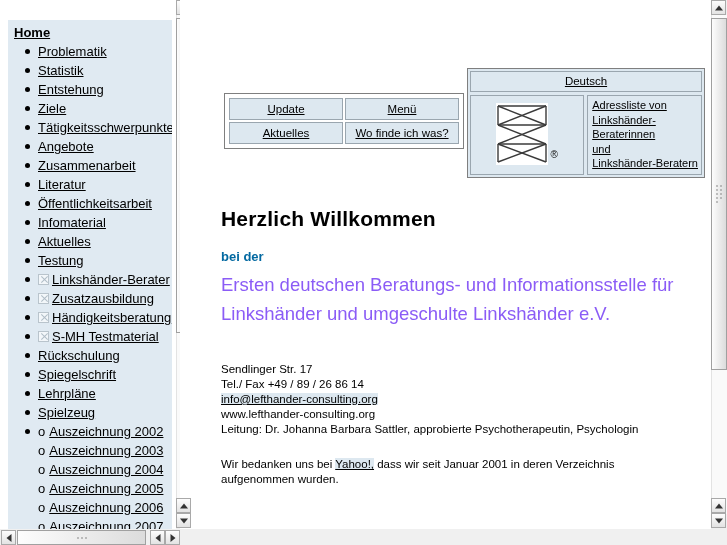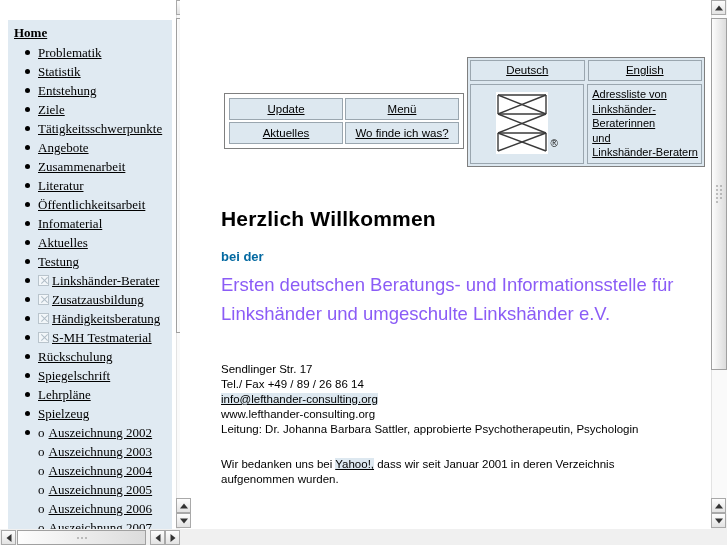--- a/index.html
+++ b/index.html
@@ -15,21 +15,20 @@
     background: #ffffff;
   }
 
   
   #sidebar-frame {
     position: absolute;
     left: 0; top: 0;
     width: 184px; height: 529px;
     background: #ffffff;
     overflow: hidden;
-    font-family: Liberation Serif, serif;
   }
   #sidebar-inner {
     position: absolute;
     left: 8px; top: 20px;
     width: 164px;
     background: #e0eaf2;
     padding: 0 0 16px 0;
     min-height: 520px;
   }
   #sidebar-home {
@@ -111,21 +110,21 @@
     border: 1px solid #9aa6af;
     text-align: center;
     vertical-align: middle;
     font-size: 11.5px;
   }
   #nav-buttons td a { color:#000; text-decoration: underline; cursor:pointer; }
 
   
   #logo-box {
     position: absolute;
-    left: 287px; top: 57px;
+    left: 287px; top: 68px;
     width: 238px;
     border: 1px solid #7f7f7f;
     background: #dde8f0;
     padding: 2px;
     box-sizing: border-box;
   }
   #lang-row { display: flex; gap: 3px; }
   .lang-btn {
     flex: 1;
     background: #dde8f0;
@@ -327,23 +326,20 @@
           <td><a>Wo finde ich was?</a></td>
         </tr>
       </tbody>
         </table>
     </div>
 
     <div id="logo-box">
       <div id="lang-row">
         <div class="lang-btn">
           <a>Deutsch</a>
-        </div>
-        <div class="lang-btn">
-          <a>English</a>
         </div>
       </div>
       <div id="logo-row">
         <div id="logo-cell">
           <div id="logo-mark">
             <svg width="52" height="62" viewBox="0 0 52 62">
               <rect x="0" y="0" width="52" height="62" fill="#ffffff"></rect>
               <g stroke="#3a3a3a" stroke-width="1.4" fill="none">
                 <path d="M2,3 L50,3"></path>
                 <path d="M2,3 L2,22"></path>

